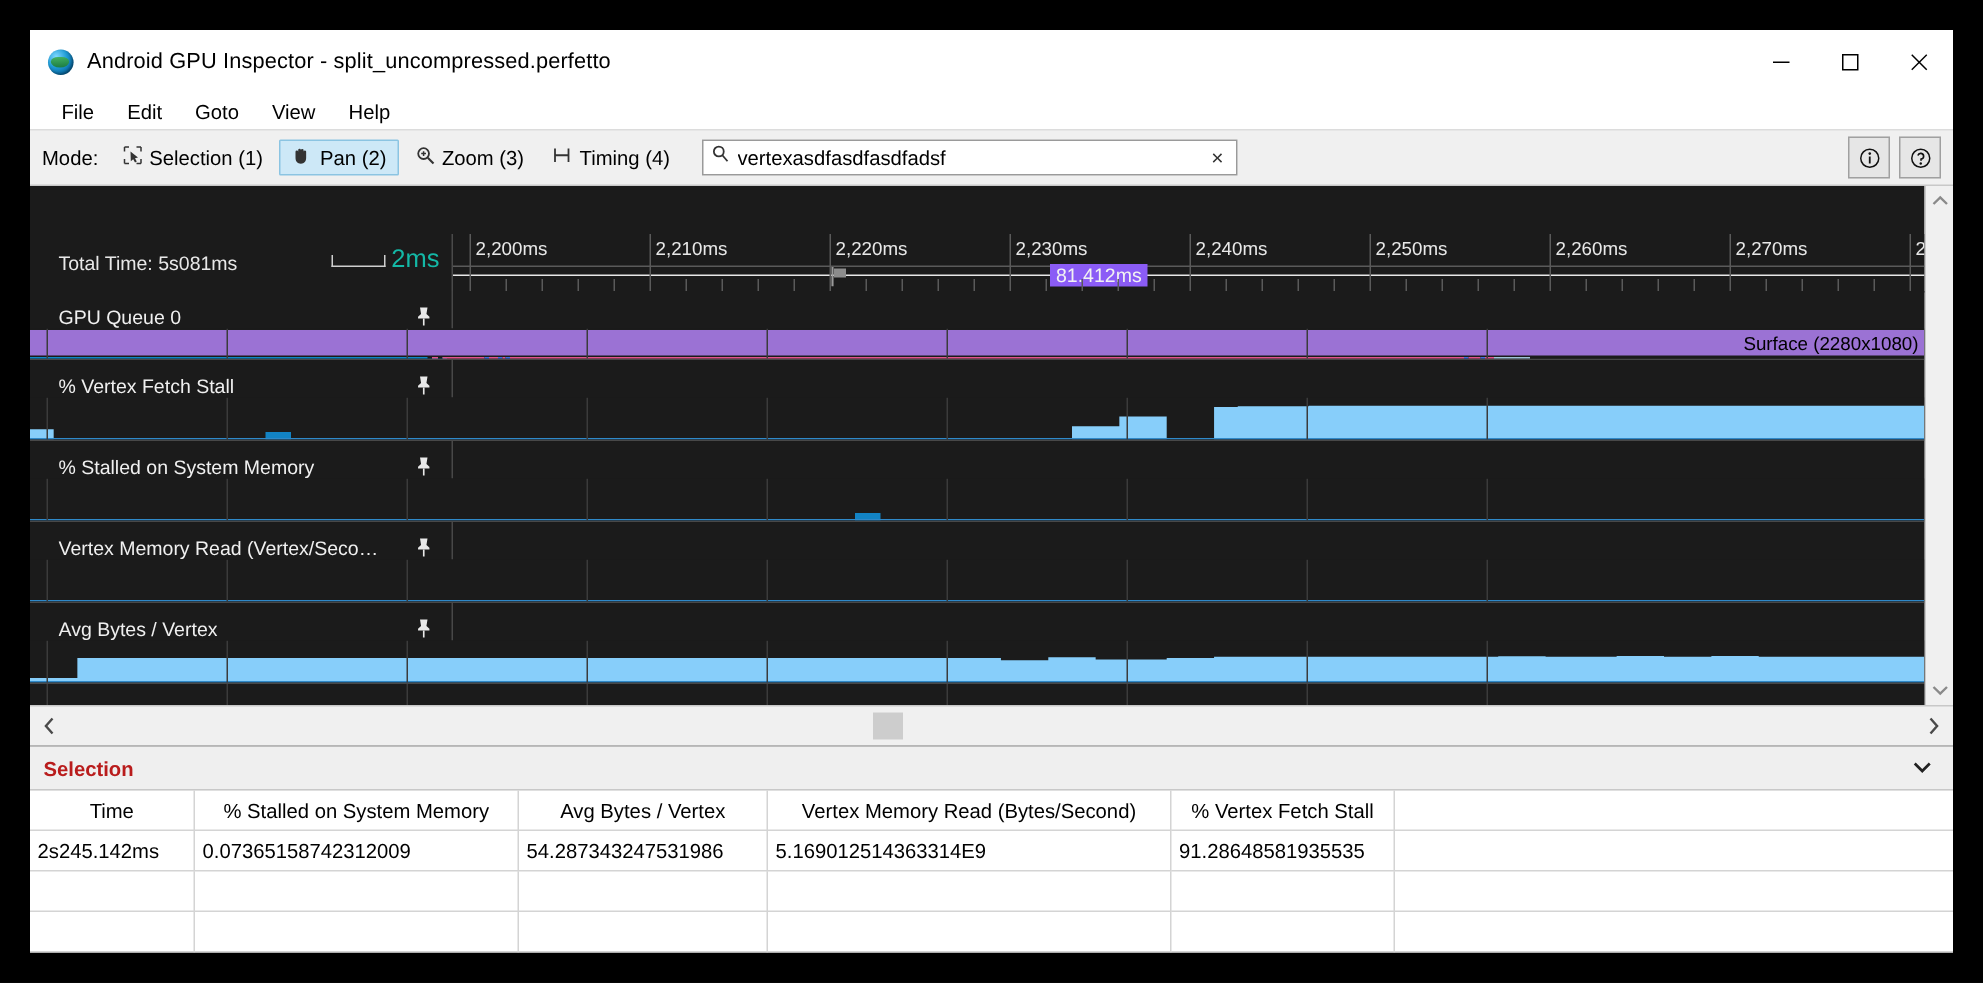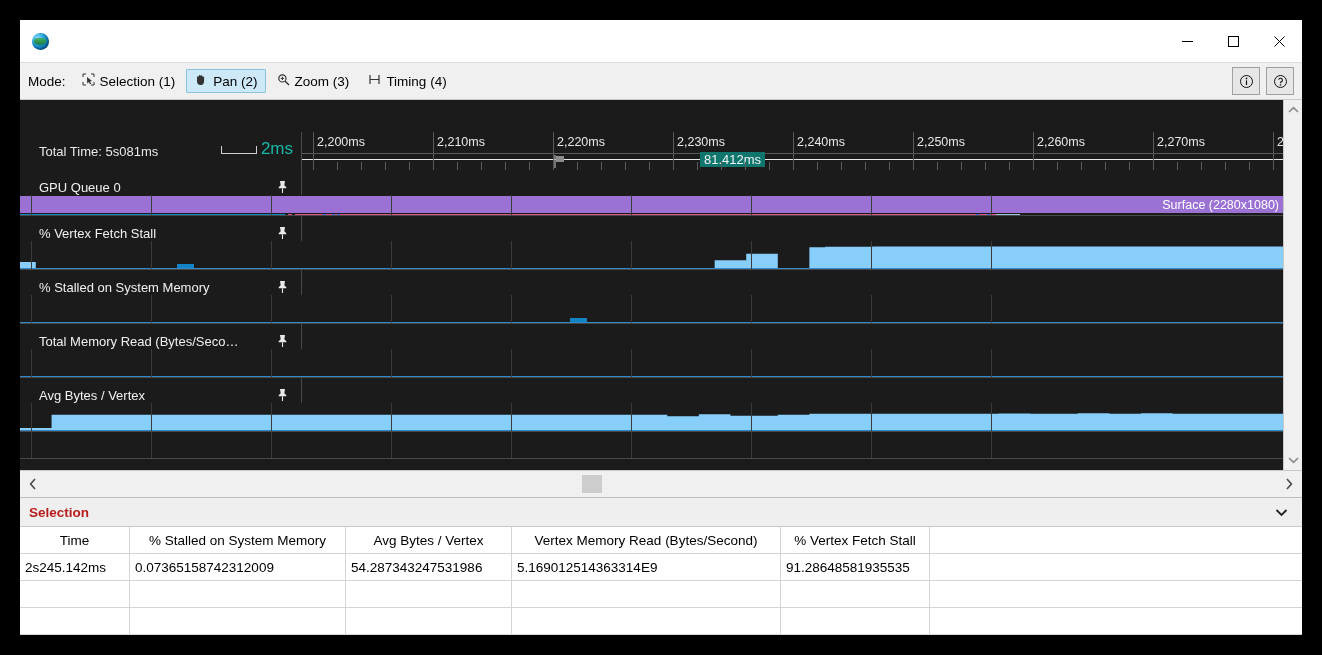--- a/index.html
+++ b/index.html
@@ -51,33 +51,33 @@
   .scalebar{position:absolute;right:8px;top:11px;display:flex;align-items:flex-end;gap:4px;}
   .scalebar .bar{width:34px;height:7px;border:1px solid #cfcfcf;border-top:none;}
   .scalebar .lbl{font-size:17px;color:#14b8a6;line-height:11px;}
   .ruler-right{flex:1 1 auto;position:relative;overflow:hidden;}
   .tick-label{position:absolute;top:3px;font-size:12.5px;color:#e8e8e8;white-space:nowrap;}
   .tick-major{position:absolute;top:0;bottom:0;width:1px;background:#5a5a5a;}
   .tick-minor{position:absolute;bottom:0;height:8px;width:1px;background:#5a5a5a;}
   .ruler-sep{position:absolute;left:0;right:0;top:21px;height:1px;background:#5a5a5a;}
   .measure{position:absolute;top:19px;left:0;right:0;height:16px;}
   .measure-line{position:absolute;top:8px;height:1px;background:#e8e8e8;}
-  .measure-text{position:absolute;top:1px;font-size:13px;color:#f2f2f2;background:#0f766e;padding:0 4px;white-space:nowrap;}
+  .measure-text{position:absolute;top:1px;font-size:13px;color:#f2f2f2;background:#8b5cf6;padding:0 4px;white-space:nowrap;}
   .flagmark{position:absolute;top:22px;width:11px;height:13px;}
 
   .tracks{position:absolute;left:0;right:0;top:38px;bottom:0;overflow:hidden;background:#1b1b1b;}
   .track{display:flex;border-bottom:1px solid #484848;position:relative;flex-direction:column;}
   .track-head{width:281px;flex:0 0 auto;position:relative;background:#1b1b1b;
               border-right:1px solid #484848;display:flex;align-items:flex-start;}
   .track-title{font-size:13px;color:#f0f0f0;margin:10px 0 0 19px;white-space:nowrap;overflow:hidden;}
   .pin{position:absolute;right:13px;top:10px;}
   .track-canvas{flex:1 1 auto;position:relative;overflow:hidden;background:#1b1b1b;}
   .vgrid{position:absolute;top:0;bottom:0;width:1px;background:#3b3b3b;}
 
-  .slice{position:absolute;font-size:12.5px;color:#ffffff;display:flex;align-items:center;
+  .slice{position:absolute;font-size:12.5px;color:#000000;display:flex;align-items:center;
          justify-content:center;white-space:nowrap;overflow:hidden;box-sizing:border-box;}
   .surface-row{height:17px;top:1px;background:#9b72d4;}
   .sub-row{height:17px;top:19px;}
   .sl-binning{background:#0e87c6;}
   .sl-render{background:#e2548c;}
   .sl-gap{background:#1b1b1b;}
   .sl-thin{background:#3f6fe0;}
 
   .wave{position:absolute;left:0;bottom:0;width:100%;height:100%;}
   .sample-hl{position:absolute;height:5px;background:#1283c4;}
@@ -110,40 +110,48 @@
   table.seltable th{background:#fff;text-align:center;}
   .c0{width:99px}.c1{width:205px}.c2{width:155px}.c3{width:258px}.c4{width:138px}.c5{width:auto}
 </style>
 </head>
 <body>
 
 <div class="window">
 
   <div class="titlebar">
     <div class="app-icon"></div>
+    <div class="title-text">Android GPU Inspector - split_uncompressed.perfetto</div>
     <div class="wincontrols">
       <div class="wc">
         <svg width="13" height="13" viewBox="0 0 13 13">
             <line x1="1" y1="6.5" x2="12" y2="6.5" stroke="#000" stroke-width="1"></line>
           </svg>
       </div>
       <div class="wc">
         <svg width="13" height="13" viewBox="0 0 13 13">
             <rect x="1.5" y="1.5" width="10" height="10" fill="none" stroke="#000" stroke-width="1"></rect>
           </svg>
       </div>
       <div class="wc">
         <svg width="13" height="13" viewBox="0 0 13 13">
             <line x1="1.5" y1="1.5" x2="11.5" y2="11.5" stroke="#000" stroke-width="1"></line>
             <line x1="11.5" y1="1.5" x2="1.5" y2="11.5" stroke="#000" stroke-width="1"></line>
           </svg>
       </div>
     </div>
   </div>
 
+  <div class="menubar">
+    <div class="menuitem">File</div>
+    <div class="menuitem">Edit</div>
+    <div class="menuitem">Goto</div>
+    <div class="menuitem">View</div>
+    <div class="menuitem">Help</div>
+  </div>
 
   <div class="toolbar">
     <div class="mode-label">Mode:</div>
 
     <div class="modebtn">
       <span>
         <svg width="13" height="13" viewBox="0 0 13 13">
           <path d="M1 1 h3 M1 1 v3 M12 1 h-3 M12 1 v3 M1 12 h3 M1 12 v-3 M12 12 h-3 M12 12 v-3" stroke="#333" fill="none" stroke-width="1"></path>
           <path d="M5 4 l5 4 -2 .5 1.2 2.2 -1.2 .6 -1.2 -2.2 -1.6 1.4z" fill="#333"></path>
         </svg>
@@ -174,20 +182,30 @@
 
     <div class="modebtn">
       <span>
         <svg width="13" height="13" viewBox="0 0 13 13">
           <path d="M2 2 v9 M11 2 v9 M2 6.5 h9" stroke="#333" stroke-width="1.2" fill="none"></path>
         </svg>
       </span>
       <span>Timing (4)</span>
     </div>
 
+    <div class="searchbox">
+      <span>
+        <svg width="13" height="13" viewBox="0 0 13 13">
+          <circle cx="5.2" cy="5" r="3.3" fill="none" stroke="#333" stroke-width="1.2"></circle>
+          <line x1="7.6" y1="7.5" x2="11" y2="11.5" stroke="#333" stroke-width="1.2"></line>
+        </svg>
+      </span>
+      <span class="search-text">vertexasdfasdfasdfadsf</span>
+      <span class="clear-x">×</span>
+    </div>
 
     <div class="tb-right">
       <div class="iconbtn">
         <svg width="15" height="15" viewBox="0 0 15 15">
           <circle cx="7.5" cy="7.5" r="6" fill="none" stroke="#111" stroke-width="1"></circle>
           <circle cx="7.5" cy="4.4" r=".85" fill="#111"></circle>
           <line x1="7.5" y1="6.4" x2="7.5" y2="11" stroke="#111" stroke-width="1.2"></line>
         </svg>
       </div>
       <div class="iconbtn">
@@ -371,21 +389,21 @@
                 <div class="vgrid" style="left: 491px;"></div>
                 <div class="vgrid" style="left: 611px;"></div>
                 <div class="vgrid" style="left: 731px;"></div>
                 <div class="vgrid" style="left: 851px;"></div>
                 <div class="vgrid" style="left: 971px;"></div>
               </div>
           </div>
 
           <div class="track" style="height:53px">
             <div class="track-head">
-              <div class="track-title">Total Memory Read (Bytes/Seco…</div>
+              <div class="track-title">Vertex Memory Read (Vertex/Seco…</div>
               <div class="pin">
                 <svg width="11" height="14" viewBox="0 0 11 14">
                     <path d="M3 1 h5 l-.7 4.3 2 1.9 v1.1 H1.7 V7.2 l2 -1.9z" fill="#e9e9e9"></path>
                     <line x1="5.5" y1="8.3" x2="5.5" y2="13" stroke="#e9e9e9" stroke-width="1.1"></line>
                   </svg>
               </div>
             </div>
             <div class="track-canvas">
               <svg class="wave" id="wave-2" preserveAspectRatio="none" viewBox="0 0 1000 100">
                   <path d="M0,100 L0.00,100.00 L12.50,100.00 L12.50,100.00 L25.00,100.00 L25.00,100.00 L37.50,100.00 L37.50,100.00 L50.00,100.00 L50.00,100.00 L62.50,100.00 L62.50,100.00 L75.00,100.00 L75.00,100.00 L87.50,100.00 L87.50,100.00 L100.00,100.00 L100.00,100.00 L112.50,100.00 L112.50,100.00 L125.00,100.00 L125.00,100.00 L137.50,100.00 L137.50,100.00 L150.00,100.00 L150.00,100.00 L162.50,100.00 L162.50,100.00 L175.00,100.00 L175.00,100.00 L187.50,100.00 L187.50,100.00 L200.00,100.00 L200.00,100.00 L212.50,100.00 L212.50,100.00 L225.00,100.00 L225.00,100.00 L237.50,100.00 L237.50,100.00 L250.00,100.00 L250.00,100.00 L262.50,100.00 L262.50,100.00 L275.00,100.00 L275.00,100.00 L287.50,100.00 L287.50,100.00 L300.00,100.00 L300.00,100.00 L312.50,100.00 L312.50,100.00 L325.00,100.00 L325.00,100.00 L337.50,100.00 L337.50,100.00 L350.00,100.00 L350.00,100.00 L362.50,100.00 L362.50,100.00 L375.00,100.00 L375.00,100.00 L387.50,100.00 L387.50,100.00 L400.00,100.00 L400.00,100.00 L412.50,100.00 L412.50,100.00 L425.00,100.00 L425.00,100.00 L437.50,100.00 L437.50,100.00 L450.00,100.00 L450.00,100.00 L462.50,100.00 L462.50,100.00 L475.00,100.00 L475.00,100.00 L487.50,100.00 L487.50,100.00 L500.00,100.00 L500.00,100.00 L512.50,100.00 L512.50,100.00 L525.00,100.00 L525.00,100.00 L537.50,100.00 L537.50,100.00 L550.00,100.00 L550.00,100.00 L562.50,100.00 L562.50,100.00 L575.00,100.00 L575.00,100.00 L587.50,100.00 L587.50,100.00 L600.00,100.00 L600.00,100.00 L612.50,100.00 L612.50,100.00 L625.00,100.00 L625.00,100.00 L637.50,100.00 L637.50,100.00 L650.00,100.00 L650.00,100.00 L662.50,100.00 L662.50,100.00 L675.00,100.00 L675.00,100.00 L687.50,100.00 L687.50,100.00 L700.00,100.00 L700.00,100.00 L712.50,100.00 L712.50,100.00 L725.00,100.00 L725.00,100.00 L737.50,100.00 L737.50,100.00 L750.00,100.00 L750.00,100.00 L762.50,100.00 L762.50,100.00 L775.00,100.00 L775.00,100.00 L787.50,100.00 L787.50,100.00 L800.00,100.00 L800.00,100.00 L812.50,100.00 L812.50,100.00 L825.00,100.00 L825.00,100.00 L837.50,100.00 L837.50,100.00 L850.00,100.00 L850.00,100.00 L862.50,100.00 L862.50,100.00 L875.00,100.00 L875.00,100.00 L887.50,100.00 L887.50,100.00 L900.00,100.00 L900.00,100.00 L912.50,100.00 L912.50,100.00 L925.00,100.00 L925.00,100.00 L937.50,100.00 L937.50,100.00 L950.00,100.00 L950.00,100.00 L962.50,100.00 L962.50,100.00 L975.00,100.00 L975.00,100.00 L987.50,100.00 L987.50,100.00 L1000.00,100.00 L1000,100 Z" fill="#87cefa"></path>

